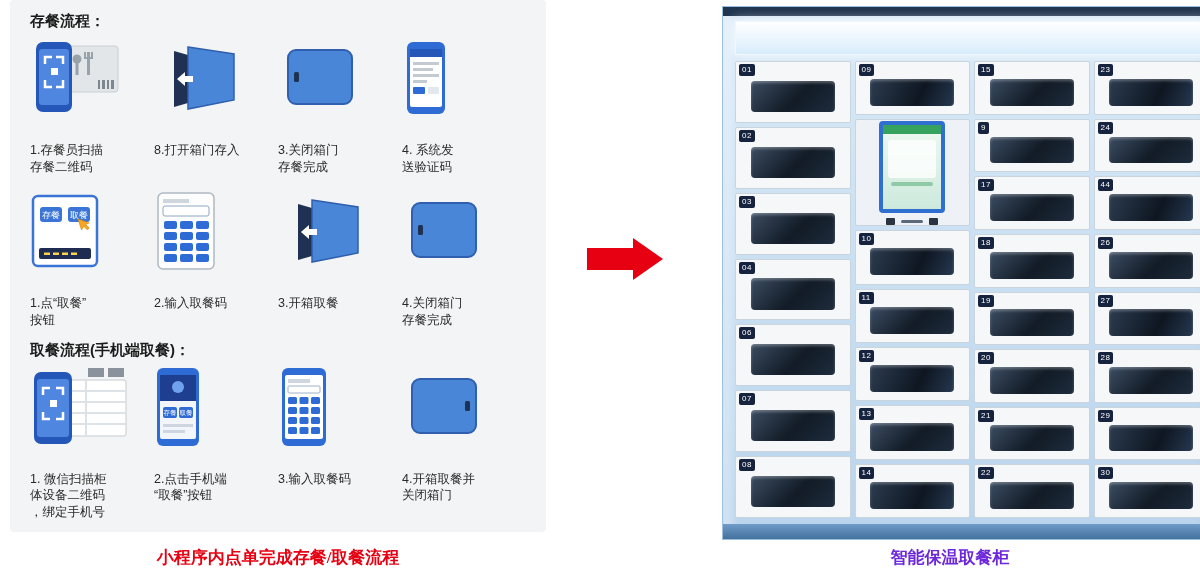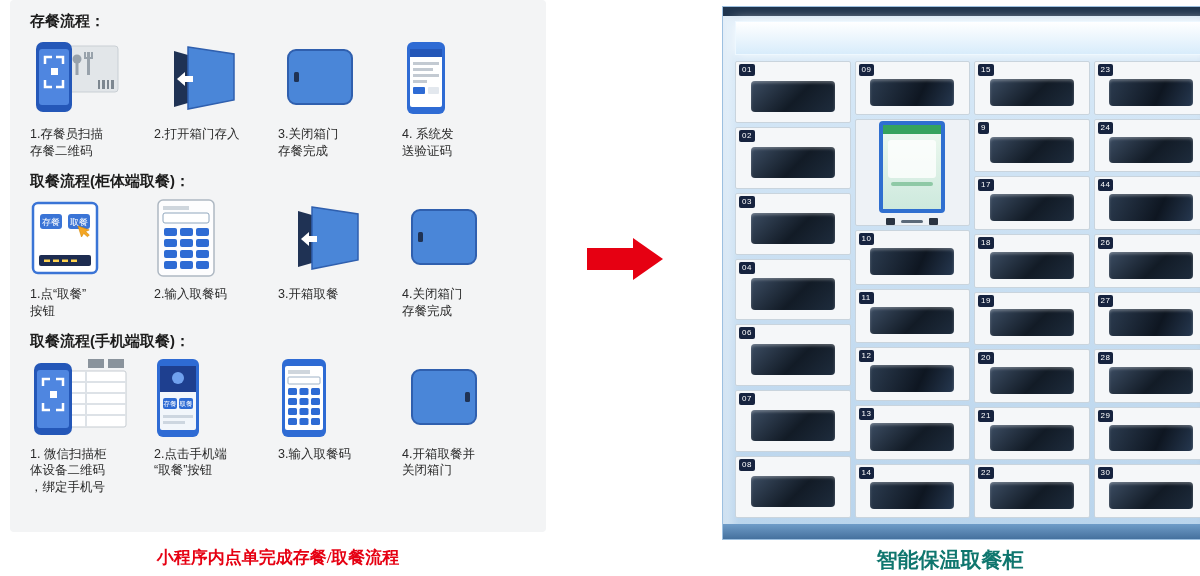--- a/index.html
+++ b/index.html
@@ -12,29 +12,29 @@
     position:absolute;left:10px;top:0;width:536px;height:532px;
     background:#f3f4f5;border-radius:4px;box-sizing:border-box;
     padding:12px 20px 0;
   }
   .sec-title{font-size:15px;font-weight:bold;color:#1c1c1c;margin:0 0 4px;}
   .section{margin-bottom:6px;}
   .section + .section{margin-top:12px;}
   .steps{display:flex;}
   .step{flex:1;display:flex;flex-direction:column;align-items:flex-start;}
   .icon-wrap{height:86px;display:flex;align-items:center;}
-  .cap{font-size:12.5px;color:#2a2a2a;line-height:1.35;white-space:pre-line;margin-top:5px;}
+  .cap{font-size:12.5px;color:#2a2a2a;line-height:1.35;white-space:pre-line;margin-top:21px;}
   
   .caption-left{
     position:absolute;left:10px;top:546px;width:536px;text-align:center;
     color:#e60012;font-weight:bold;font-size:17px;font-family:Liberation Serif, serif;
   }
   .caption-right{
     position:absolute;left:722px;top:546px;width:456px;text-align:center;
-    color:#0f766e;font-weight:bold;font-size:21px;
+    color:#6d28d9;font-weight:bold;font-size:17px;
   }
   
   .arrow{position:absolute;left:587px;top:238px;display:flex;align-items:center;}
   .arrow .shaft{width:46px;height:22px;background:#e60012;}
   .arrow .head{width:0;height:0;border-top:21px solid transparent;border-bottom:21px solid transparent;border-left:30px solid #e60012;}
   
   .locker{
     position:absolute;left:722px;top:6px;width:500px;height:534px;
     background:linear-gradient(180deg,#d9eaf8,#b9d4ec);
     border:1px solid #9dc0e0;box-sizing:border-box;
@@ -118,21 +118,21 @@
 
       <div class="step">
         <div class="icon-wrap">
           <svg viewBox="0 0 88 74" width="88" height="74" aria-hidden="true">
             <polygon points="20,10 34,14 34,62 20,66" fill="#1f3254"></polygon>
             <polygon points="34,6 80,13 80,59 34,68" fill="#4a86d8" stroke="#2f5fae" stroke-width="1.5"></polygon>
             <polygon points="23,38 31,31 31,45" fill="#ffffff"></polygon>
             <rect x="31" y="35" width="8" height="6" fill="#ffffff"></rect>
           </svg>
         </div>
-        <div class="cap">2.打开箱门存入</div>
+        <div class="cap">8.打开箱门存入</div>
       </div>
 
       <div class="step">
         <div class="icon-wrap">
           <svg viewBox="0 0 84 66" width="84" height="66" aria-hidden="true">
             <rect x="10" y="5" width="64" height="54" rx="8" fill="#4a86d8" stroke="#2f5fae" stroke-width="2"></rect>
             <rect x="16" y="27" width="5" height="10" rx="1.5" fill="#1f3254"></rect>
           </svg>
         </div>
         <div class="cap">3.关闭箱门
@@ -154,21 +154,20 @@
           </svg>
         </div>
         <div class="cap">4. 系统发
 送验证码</div>
       </div>
 
     </div>
   </div>
 
   <div class="section">
-    <div class="sec-title">取餐流程(柜体端取餐)：</div>
     <div class="steps">
 
       <div class="step">
         <div class="icon-wrap">
           <svg viewBox="0 0 70 76" width="70" height="76" aria-hidden="true">
             <rect x="3" y="3" width="64" height="70" rx="5" fill="#ffffff" stroke="#3a74d6" stroke-width="2.5"></rect>
             <rect x="10" y="14" width="22" height="15" rx="3" fill="#3a74d6"></rect>
             <text x="21" y="25" font-size="9" fill="#ffffff" text-anchor="middle">存餐</text>
             <rect x="38" y="14" width="22" height="15" rx="3" fill="#3a74d6"></rect>
             <text x="49" y="25" font-size="9" fill="#ffffff" text-anchor="middle">取餐</text>

